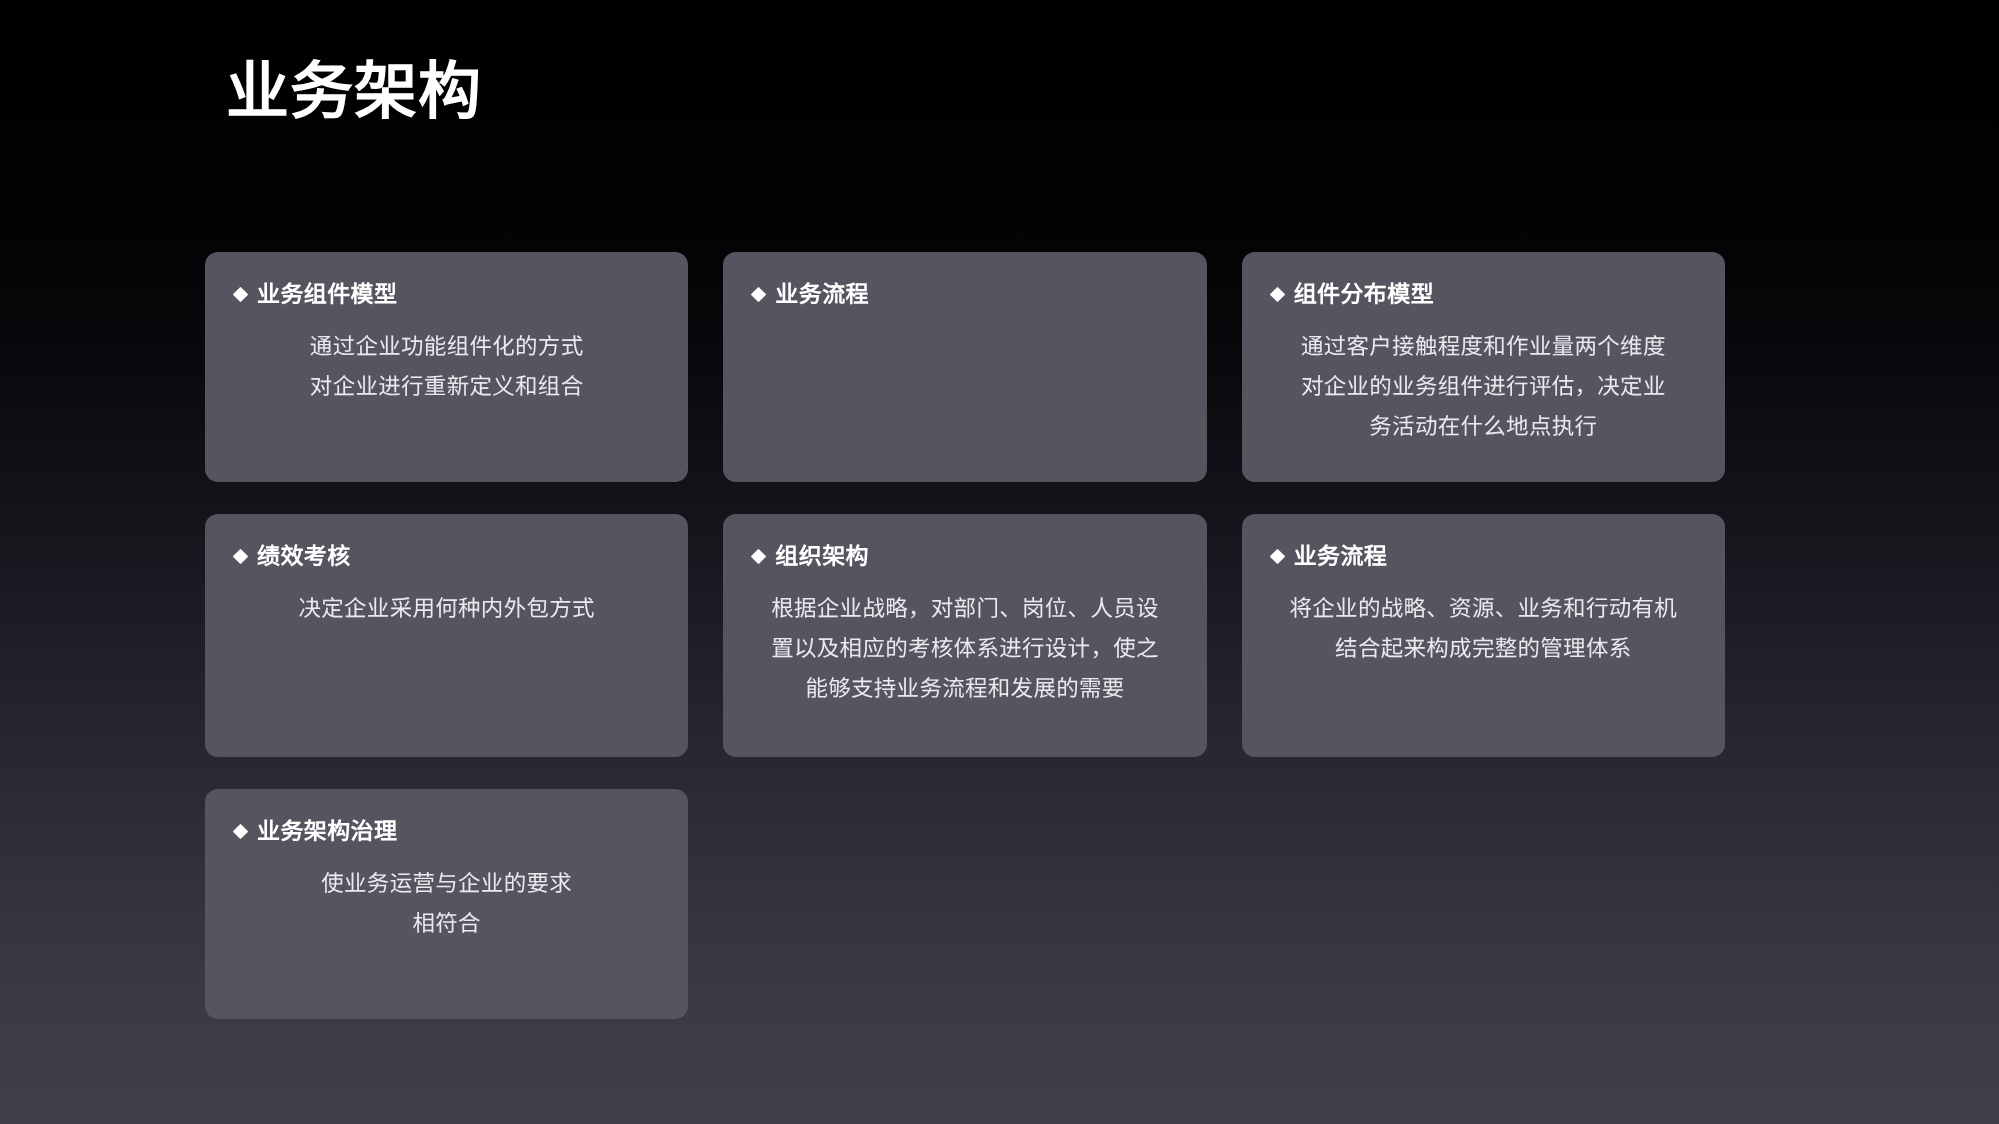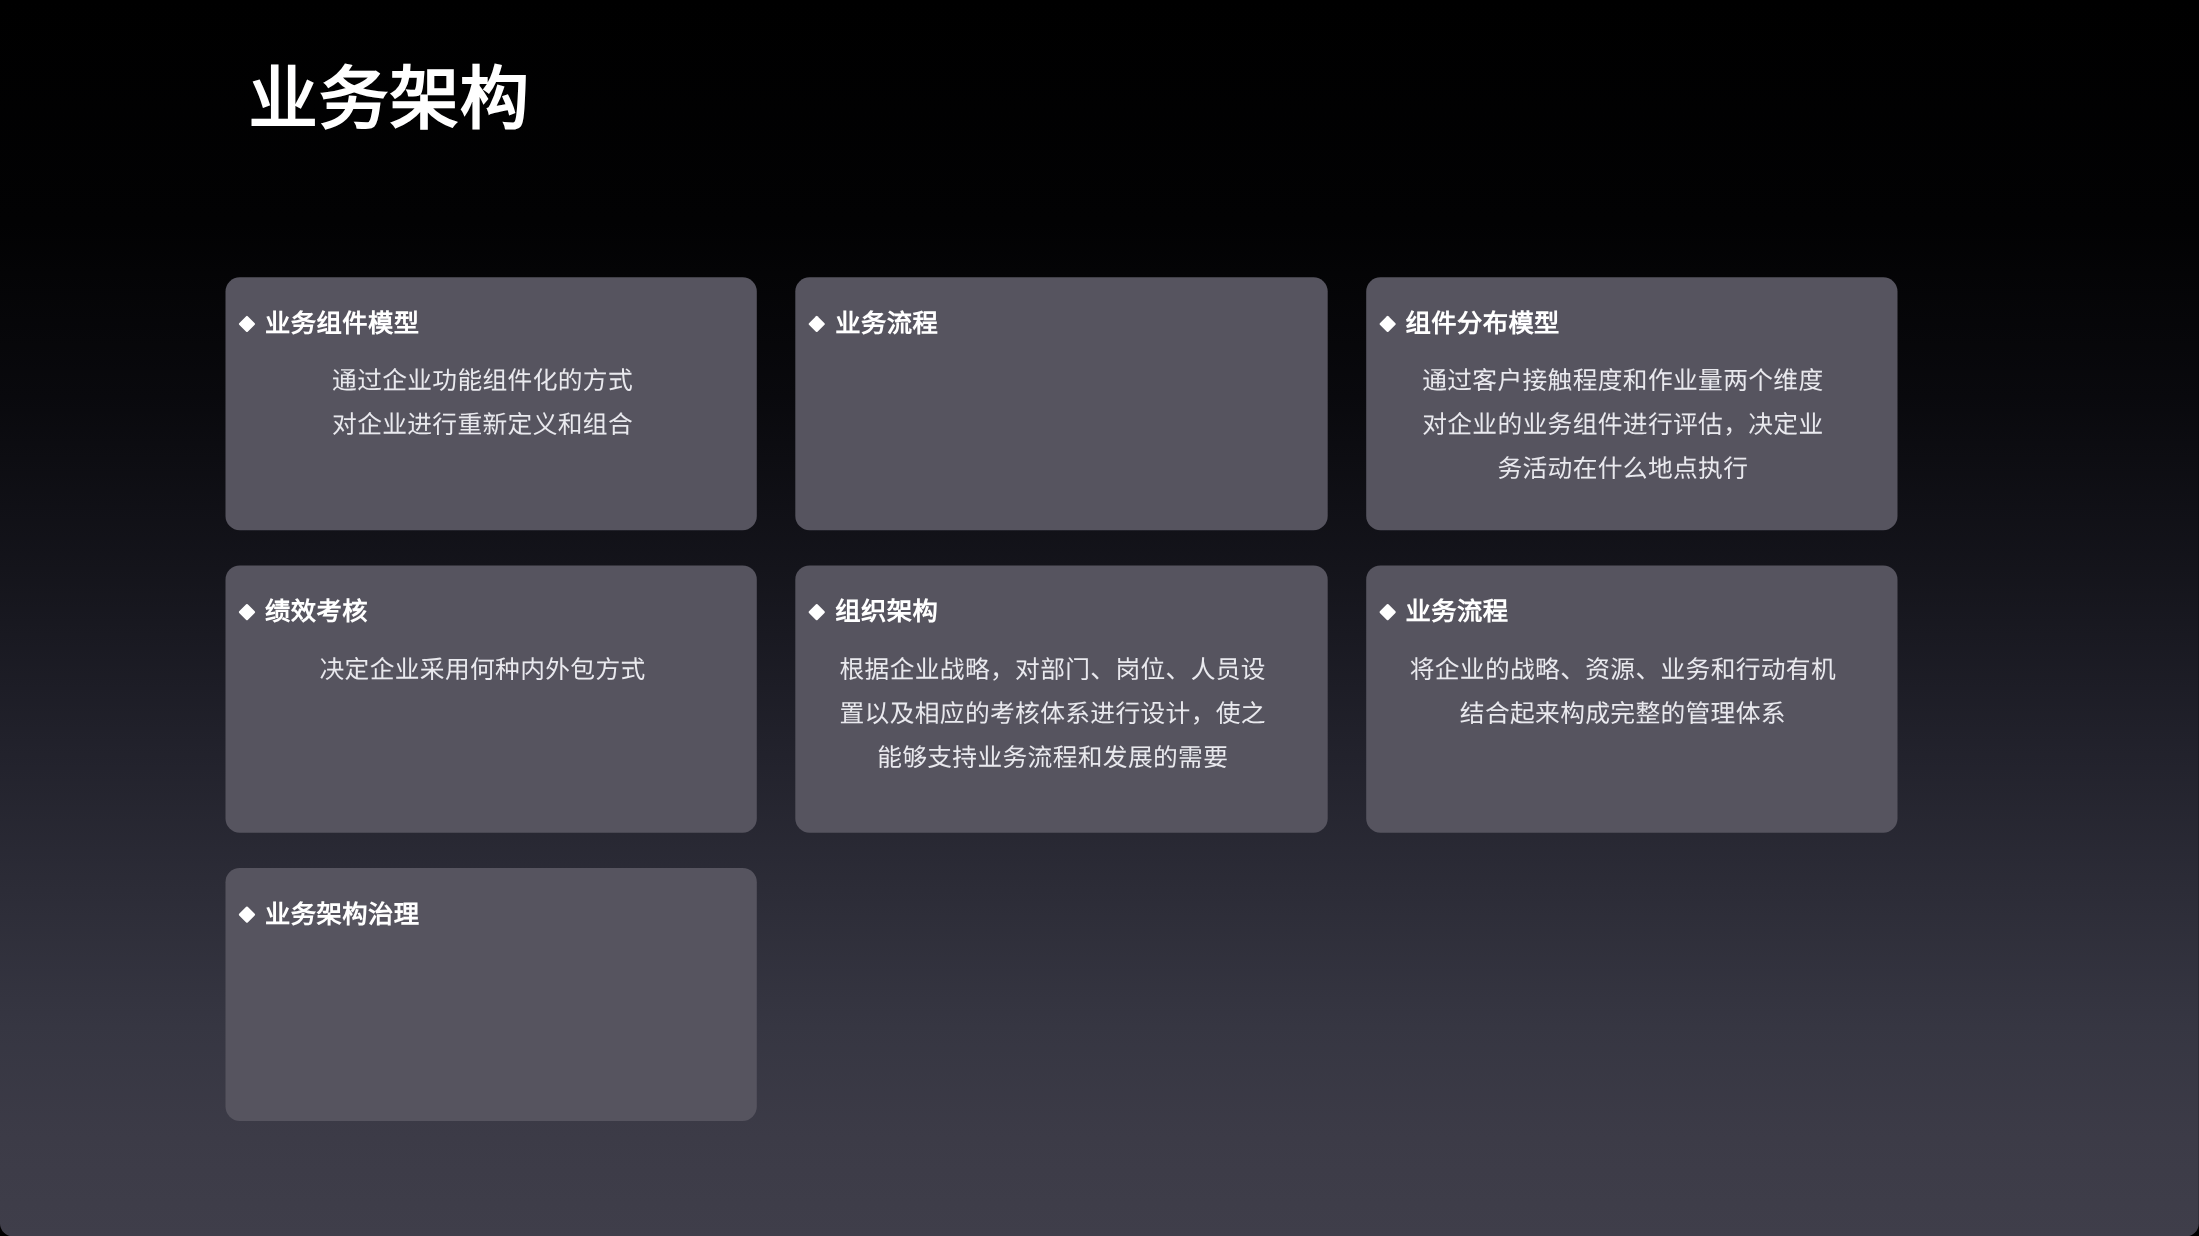--- a/index.html
+++ b/index.html
@@ -24,21 +24,20 @@
         #000000 0%,
         #020203 18%,
         #09090d 32%,
         #14141b 46%,
         #21212b 60%,
         #2c2c37 72%,
         #363642 83%,
         #3c3b47 92%,
         #3f3e4a 100%);
     overflow:hidden;
-    border-radius:12px;
   }
 
   
   #page-title {
     position:absolute;
     left:226px;
     top:55px;
     font-size:63px;
     font-weight:bold;
     line-height:1.15;
@@ -59,21 +58,21 @@
     display:flex;
     gap:35px;
     margin-bottom:32px;
   }
 
   .card {
     width:506px;
     min-height:230px;
     background:#56545f;
     border-radius:13px;
-    padding:28px 30px 26px 14px;
+    padding:28px 30px 26px 30px;
     display:flex;
     flex-direction:column;
   }
 
   .card.is-tall { min-height:243px; }
 
   .card-header {
     display:flex;
     align-items:flex-start;
     gap:11px;
@@ -182,20 +181,22 @@
 
     </div>
 
     <div class="grid-row">
 
       <div class="card">
         <div class="card-header">
           <span class="bullet-icon"></span>
           <span class="card-title">业务架构治理</span>
         </div>
+        <div class="card-body">使业务运营与企业的要求
+相符合</div>
       </div>
 
       <div class="card is-empty-slot"></div>
       <div class="card is-empty-slot"></div>
 
     </div>
 
   </div>
 </div>
 

